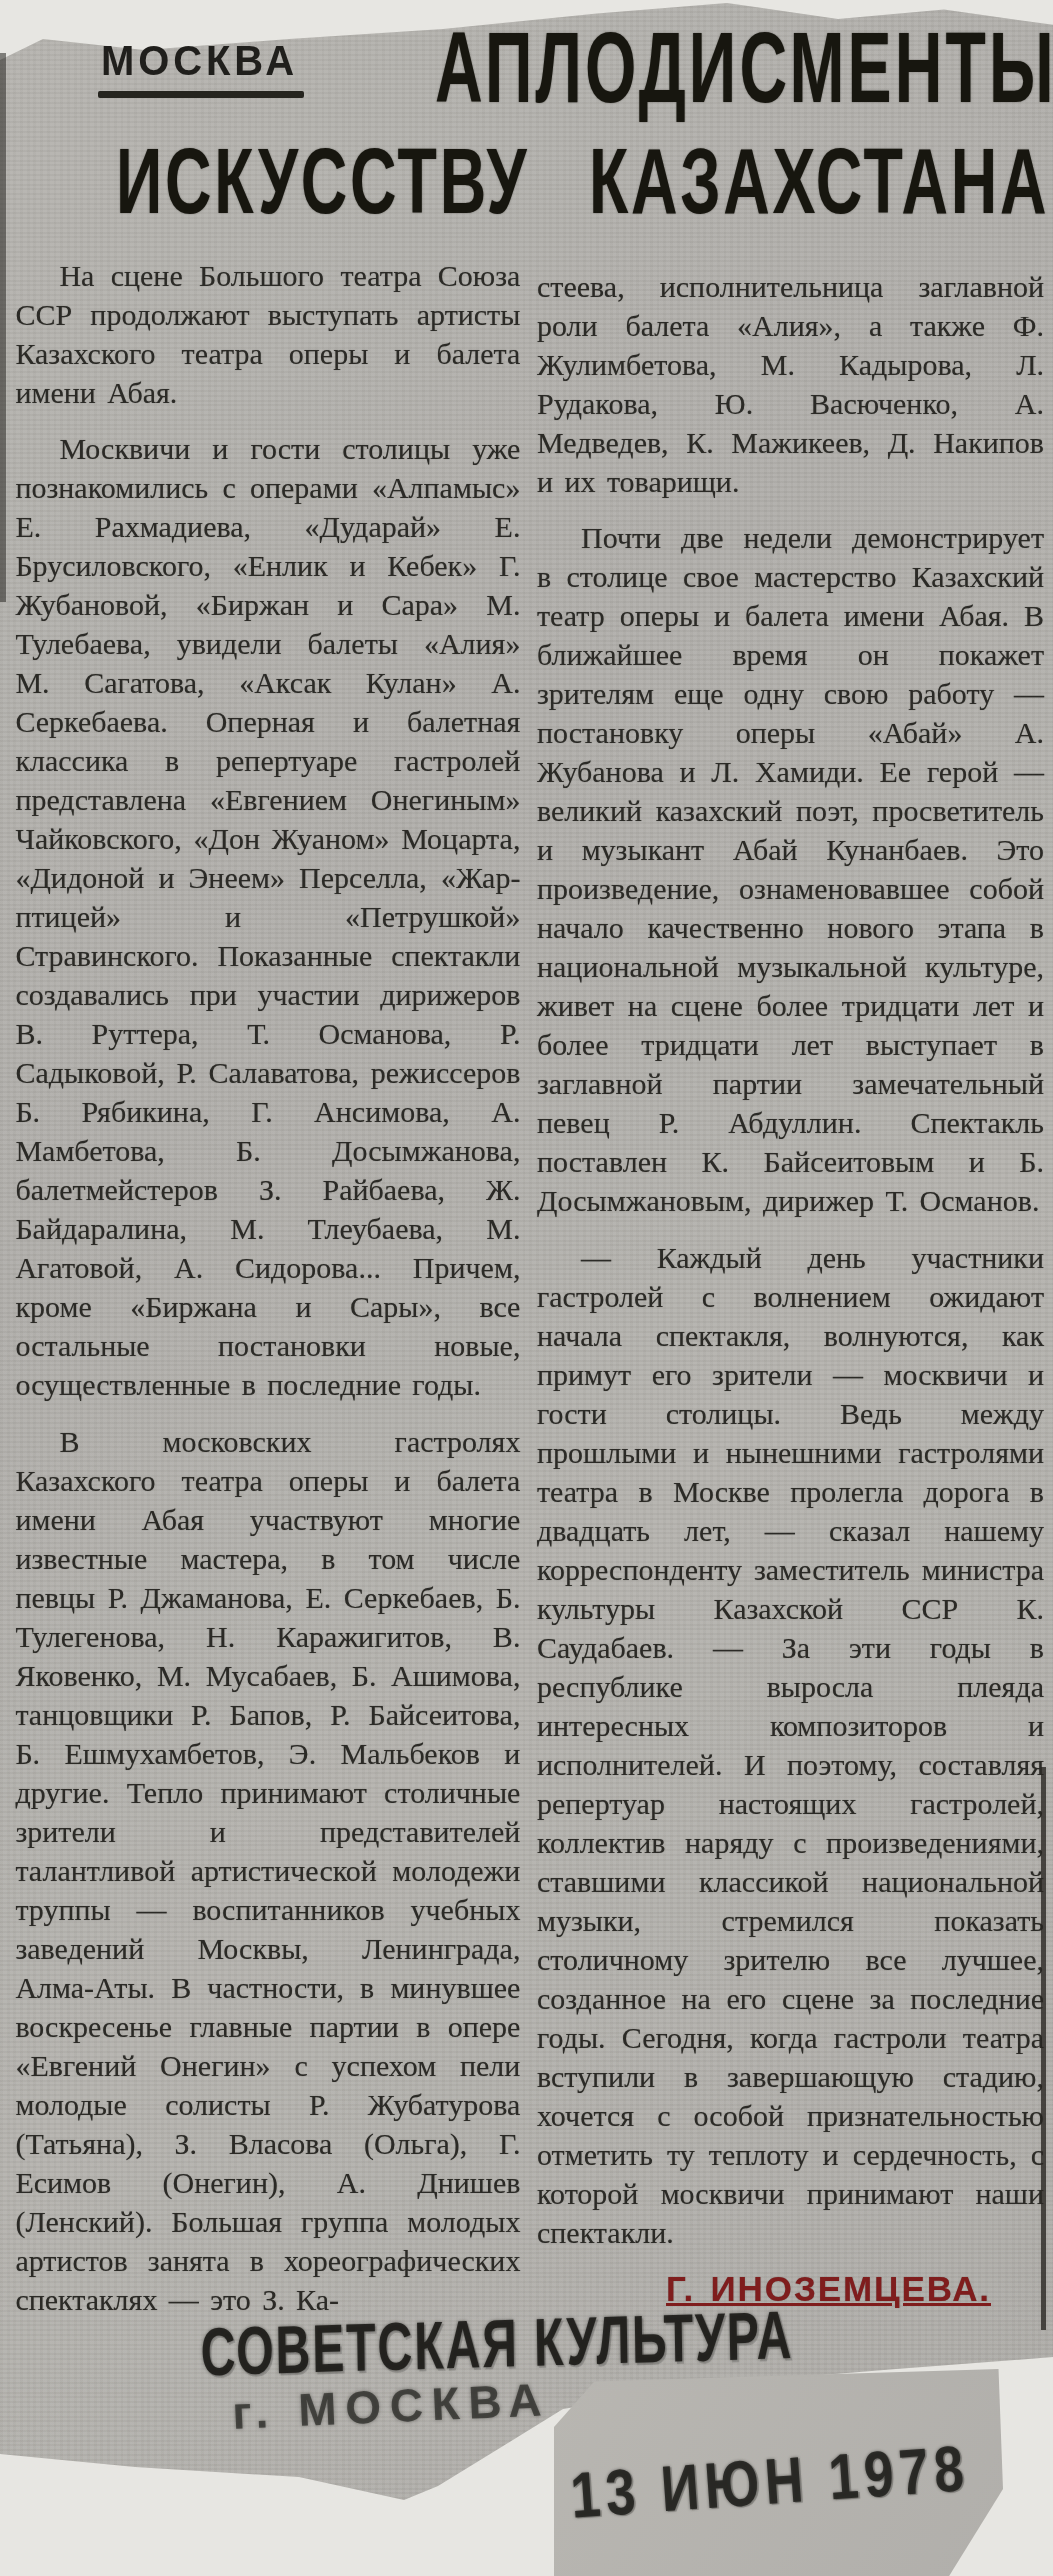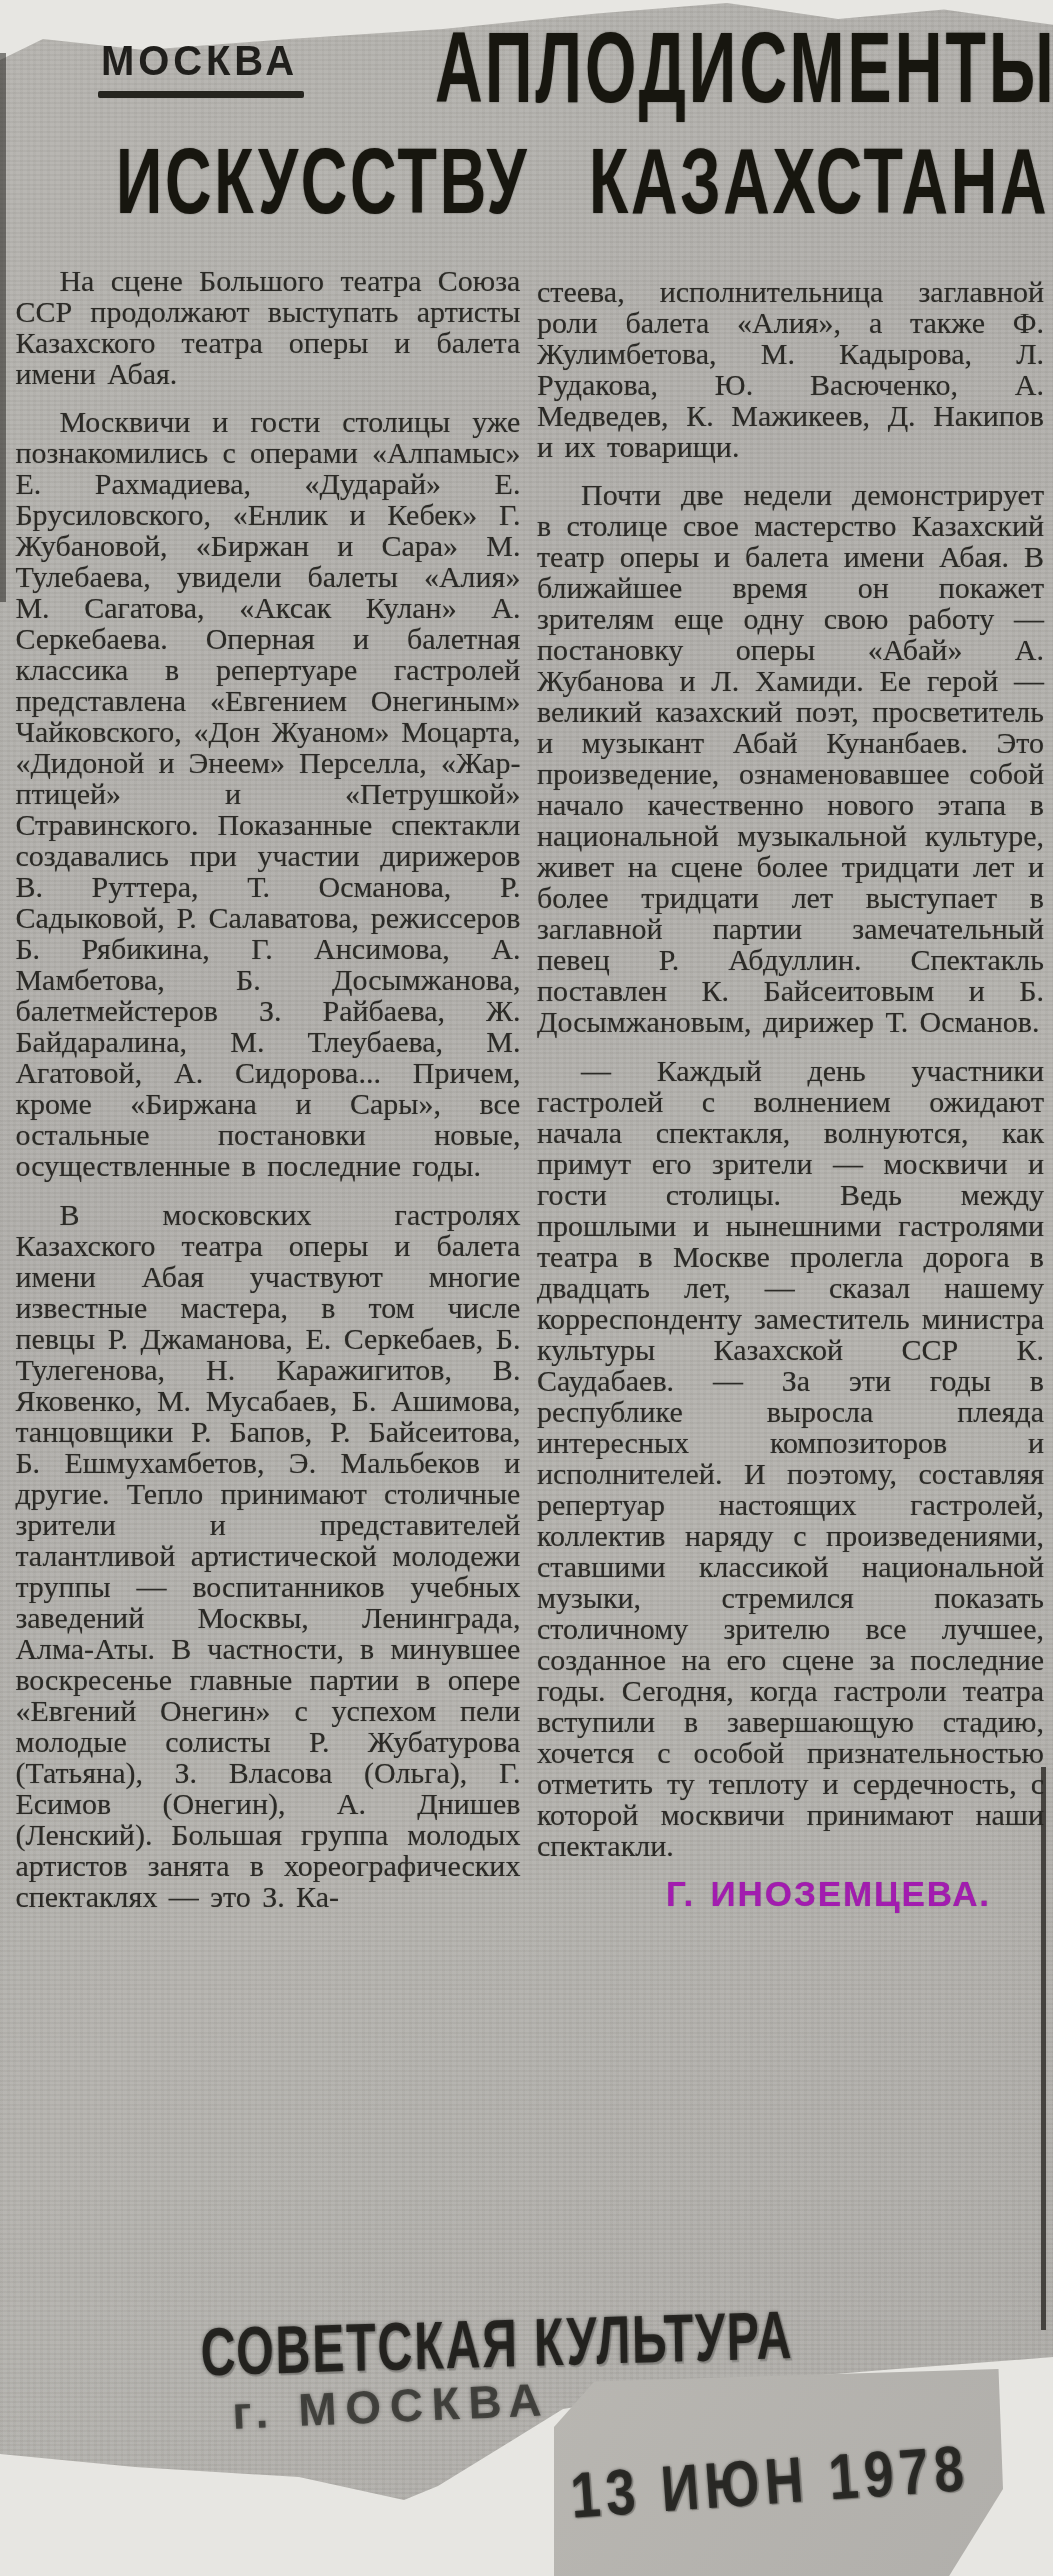--- a/index.html
+++ b/index.html
@@ -46,34 +46,34 @@
   }
   .headline2{
     position:absolute;left:116px;top:129px;
     font-family:"Liberation Sans",sans-serif;font-weight:700;
     font-size:92px;letter-spacing:3.9px;word-spacing:56px;color:#17160f;
     transform:scale(0.70,1.0);transform-origin:left top;
     white-space:nowrap;text-shadow:0 0 1.9px rgba(20,18,12,.5);
   }
   
   .col{
-    position:absolute;top:265px;
-    font-size:30px;line-height:31px;color:#2b2a26;
+    position:absolute;top:256px;
+    font-size:30px;line-height:39px;color:#2b2a26;
     text-align:justify;word-spacing:3.9px;
     text-shadow:0 0 1px rgba(43,42,38,.45);
   }
   #col1{left:15.4px;width:505px;}
   #col2{left:537px;width:507px;}
   .col p{margin:0 0 17.3px 0;text-indent:44px;}
   .col p.cont{text-indent:0;margin-top:11px;}
   .signature{
     margin-top:29px;
     text-align:right;padding-right:53px;
     font-family:"Liberation Sans",sans-serif;font-weight:700;
-    font-size:35px;letter-spacing:1.9px;color:#a21caf;text-indent:0;
+    font-size:35px;letter-spacing:1.9px;color:#7f1d1d;text-indent:0;text-decoration:underline;
   }
   
   .left-sliver{
     position:absolute;left:0;top:53px;width:5.8px;height:549px;
     background:rgba(40,38,34,.55);
   }
   .right-rule{
     position:absolute;left:1041px;top:1767px;width:4.8px;height:563px;
     background:rgba(38,36,32,.78);
   }

